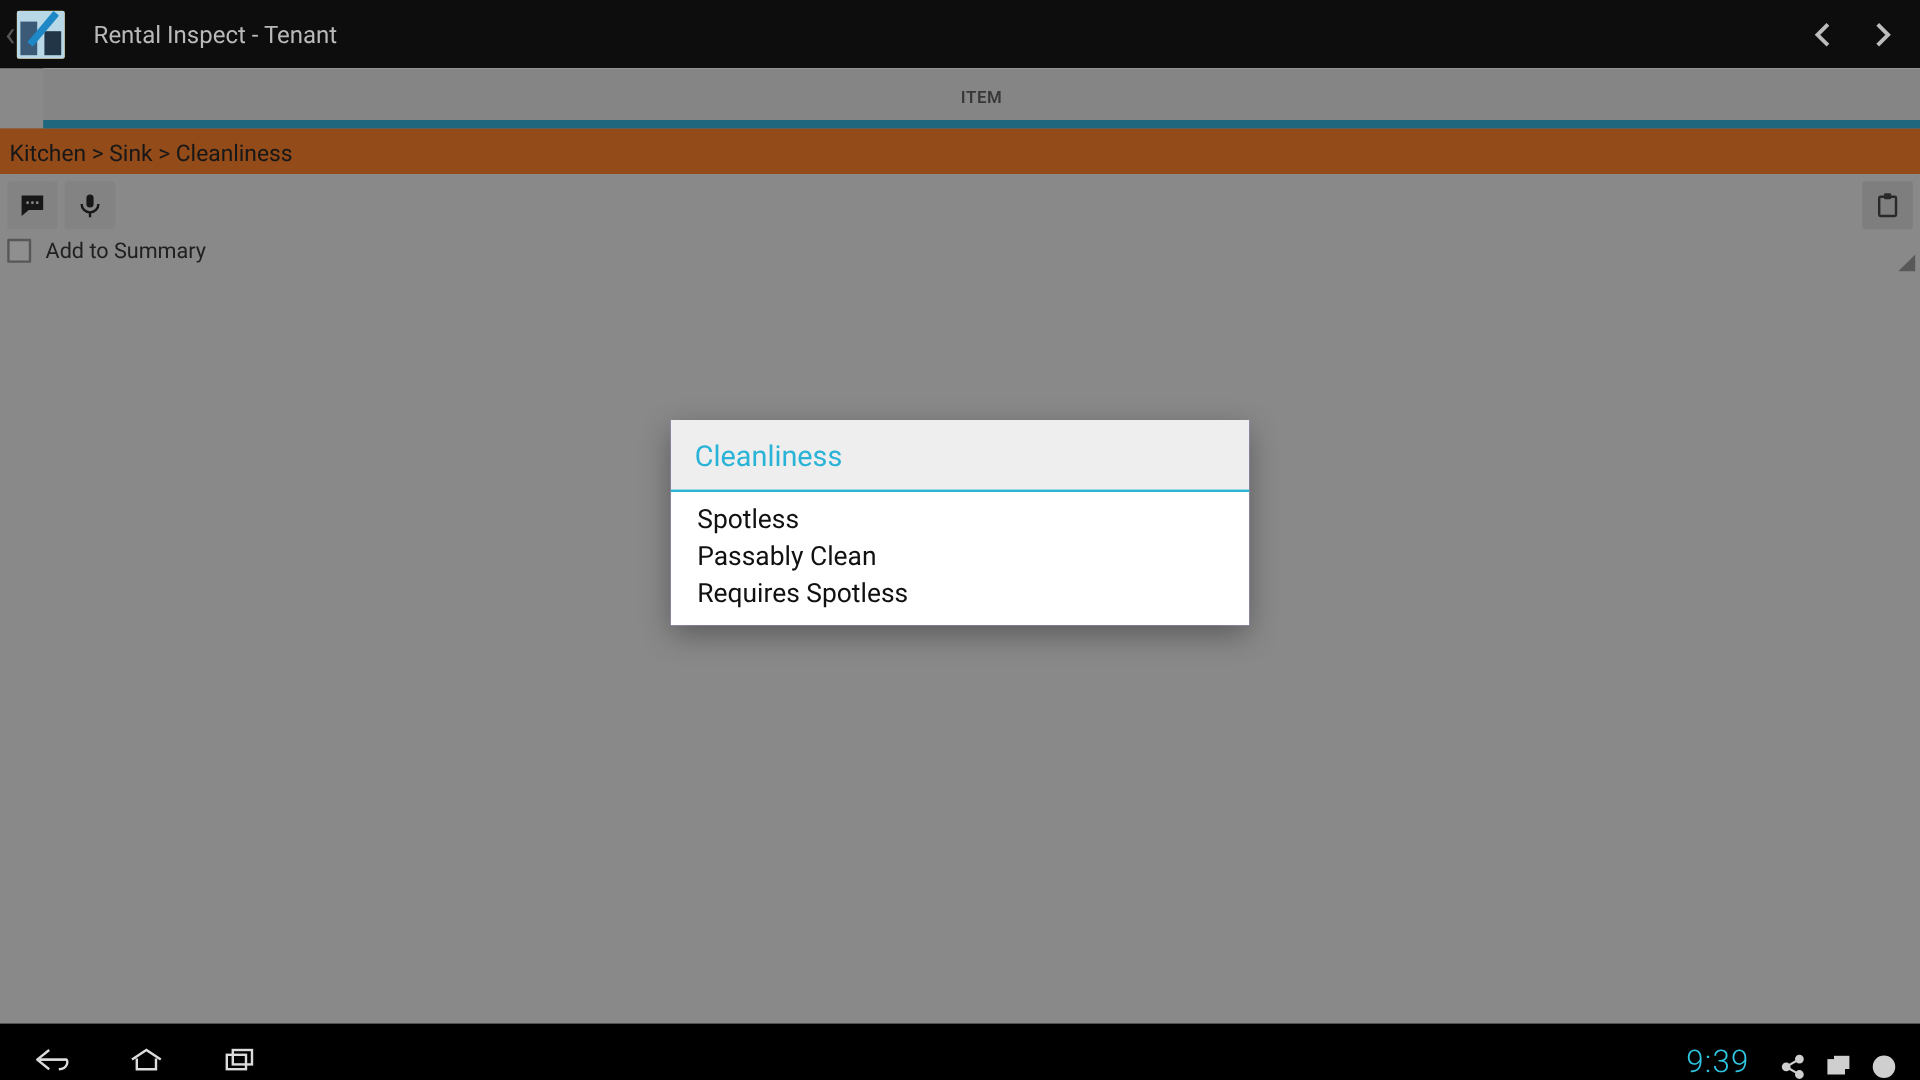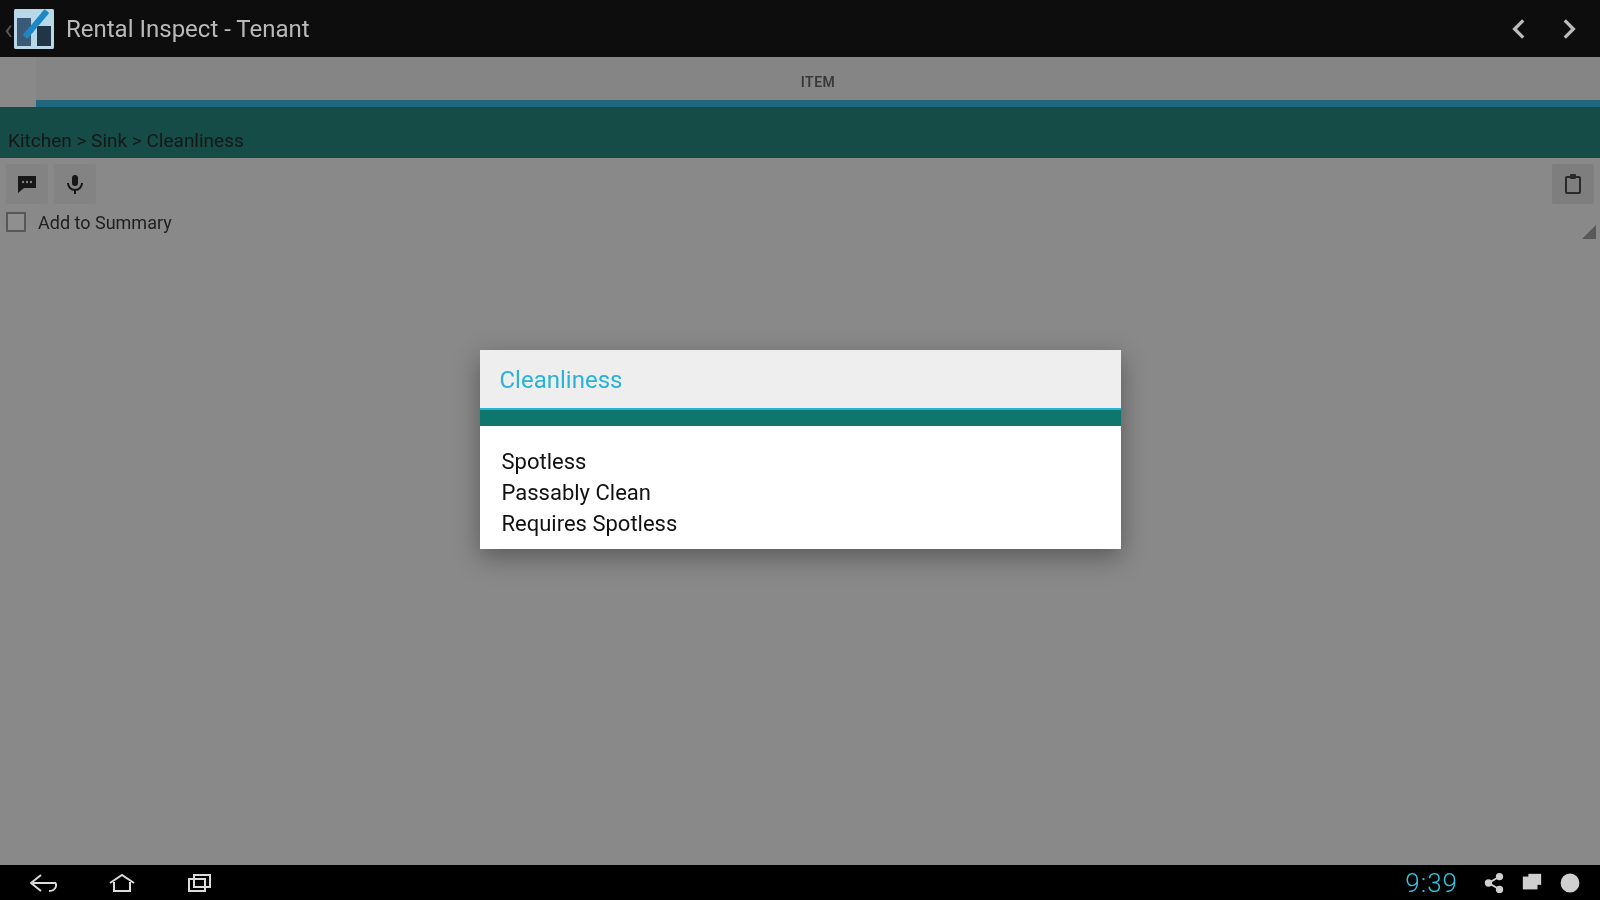--- a/index.html
+++ b/index.html
@@ -13,35 +13,35 @@
   .ab-back-caret { width:12px; color:#555; font-size:30px; line-height:1; margin-left:-4px;}
   .ab-icon {
     width:40px; height:40px; border-radius:2px; margin-left:-2px;
     display:flex; align-items:center; justify-content:center;
     background:#d9a43b; position:relative; overflow:hidden;
   }
   .ab-icon .sky { position:absolute; inset:0; background:#b8d8e8; }
   .ab-icon .bldg1 { position:absolute; left:3px; bottom:3px; width:14px; height:28px; background:#3a5a78; }
   .ab-icon .bldg2 { position:absolute; right:3px; bottom:3px; width:14px; height:20px; background:#223546; }
   .ab-icon .pencil { position:absolute; width:6px; height:34px; background:#1e88c7; transform:rotate(40deg); left:19px; top:-2px; border-radius:1px; }
-  .ab-title { margin-left:12px; font-size:24px; color:#b9b9b9; }
+  .ab-title { margin-left:24px; font-size:20px; color:#b9b9b9; }
   .ab-spacer { flex:1; }
   .ab-nav { width:48px; height:56px; display:flex; align-items:center; justify-content:center; color:#c9c9c9; }
   .ab-nav svg { width:26px; height:26px; stroke:#bcbcbc; stroke-width:3; fill:none; }
 
   
   .tabs { height:50px; background:#e0e0e0; display:flex; border-bottom:1px solid #bfbfbf;margin-left:36px;}
   .tab { flex:1; display:flex; align-items:center; justify-content:center;
          font-size:14px; letter-spacing:0.5px; color:#5e5e5e; font-weight:600; position:relative;}
   .tab.sel { color:#505050; }
   .tab.sel::after { content:""; position:absolute; left:0; right:0; bottom:-1px; height:7px; background:#1fa8d1;}
   .tab + .tab { border-left:1px solid #cfcfcf; }
 
   
-  .crumbs { background:#0f766e; color:#111; font-size:19px; padding:22px 8px 6px; }
+  .crumbs { background:#f97316; color:#111; font-size:19px; padding:9px 8px 6px; }
 
   
   .toolrow { display:flex; align-items:flex-start; padding:6px 6px 0; }
   .tool-btn {
     width:42px; height:40px; margin-right:6px; border-radius:2px;
     background:#dedede; display:flex; align-items:center; justify-content:center;
   }
   .tool-btn svg { width:24px; height:24px; }
   .toolrow-spacer { flex:1; }
   .tool-btn.right { margin-right:0; margin-left:6px; background:#d4d4d4; }
@@ -68,33 +68,33 @@
   
 
   
   .scrim {
     position:absolute; left:0; right:0; top:57px; bottom:35px;
     background:rgba(30,30,30,0.47);
     display:flex; align-items:flex-start; justify-content:center;
     padding-top:293px;
   }
   .dialog {
-    width:641px; background:#0f766e; box-shadow:0 8px 24px rgba(0,0,0,0.35);
+    width:482px; background:#6d28d9; box-shadow:0 8px 24px rgba(0,0,0,0.35);
   }
   .dlg-title {
     color:#29b3d6; font-size:24px; padding:16px 20px 14px;
     border-bottom:2px solid #29b3d6; background:#eeeeee;
   }
-  .dlg-body { background:#ffffff; padding:20px 0 10px;margin-top:16px;}
+  .dlg-body { background:#ffffff; padding:8px 0 10px;}
   .dlg-opt { font-size:22px; color:#111; padding:3px 22px; cursor:pointer;}
 
   
   .navbar {
-    position:absolute; left:0; right:0; bottom:0; height:35px;
-    background:#000; display:flex; align-items:center; padding:0 14px;
+    position:absolute; left:0; right:0; bottom:0; height:47px;
+    background:#000; display:flex; align-items:flex-end; padding:0 14px;
     color:#dcdcdc;
   }
   .nav-btn { width:60px; height:35px; display:flex; align-items:center; justify-content:center; margin-right:18px;}
   .nav-btn svg { stroke:#dcdcdc; fill:none; stroke-width:2; }
   .nav-spacer { flex:1; }
   .clock { color:#2fc7e2; font-size:26px; letter-spacing:1px; font-weight:300; margin-right:14px;}
   .nav-ico { width:32px; display:flex; align-items:center; justify-content:center; margin-left:6px;}
   .nav-ico svg { stroke:#cfcfcf; fill:#cfcfcf; }
 
   

